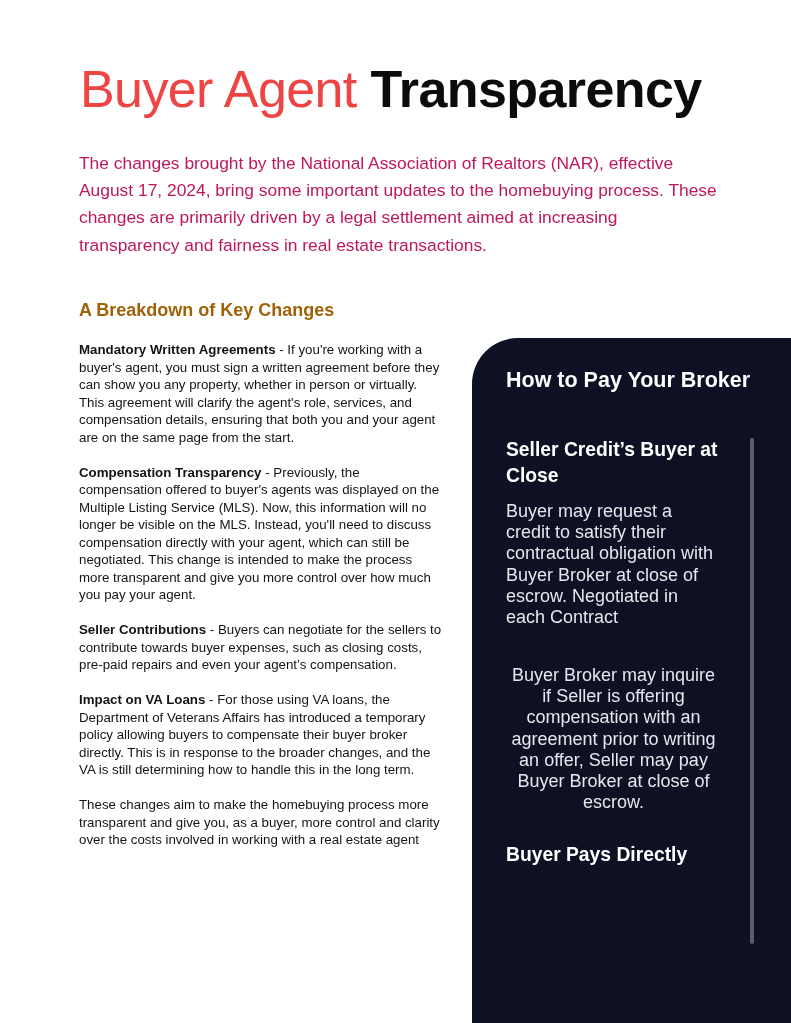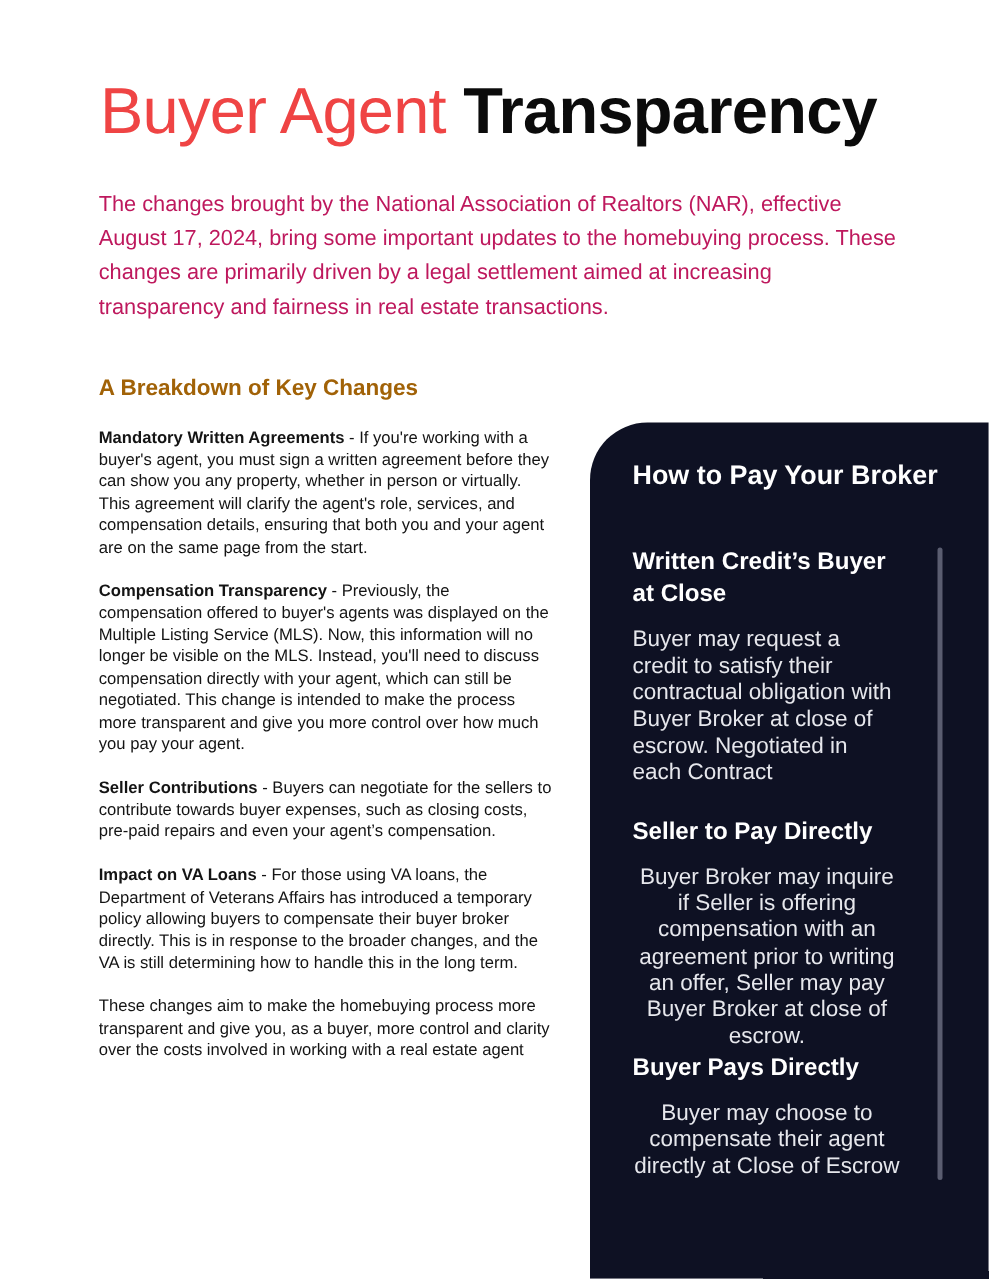--- a/index.html
+++ b/index.html
@@ -134,28 +134,26 @@
   <p class="change">
     <span class="term">Impact on VA Loans</span><span> - For those using VA loans, the Department of Veterans Affairs has introduced a temporary policy allowing buyers to compensate their buyer broker directly. This is in response to the broader changes, and the VA is still determining how to handle this in the long term.</span>
   </p>
   <p class="change">These changes aim to make the homebuying process more transparent and give you, as a buyer, more control and clarity over the costs involved in working with a real estate agent</p>
 </div>
 
 <aside class="panel">
   <h2 class="panel-title">How to Pay Your Broker</h2>
 
   <div class="option opt-0">
-    <h3 class="option-title">Written Credit’s Buyer at Close</h3>
+    <h3 class="option-title">Seller Credit’s Buyer at Close</h3>
     <p class="option-body">Buyer may request a credit to satisfy their contractual obligation with Buyer Broker at close of escrow. Negotiated in each Contract</p>
   </div>
 
   <div class="option opt-1">
-    <h3 class="option-title">Seller to Pay Directly</h3>
     <p class="option-body">Buyer Broker may inquire if Seller is offering compensation with an agreement prior to writing an offer, Seller may pay Buyer Broker at close of escrow.</p>
   </div>
 
   <div class="option opt-2">
     <h3 class="option-title">Buyer Pays Directly</h3>
-    <p class="option-body">Buyer may choose to compensate their agent directly at Close of Escrow</p>
   </div>
 
   <div class="scrollbar"></div>
 </aside>
 
 </body></html>

